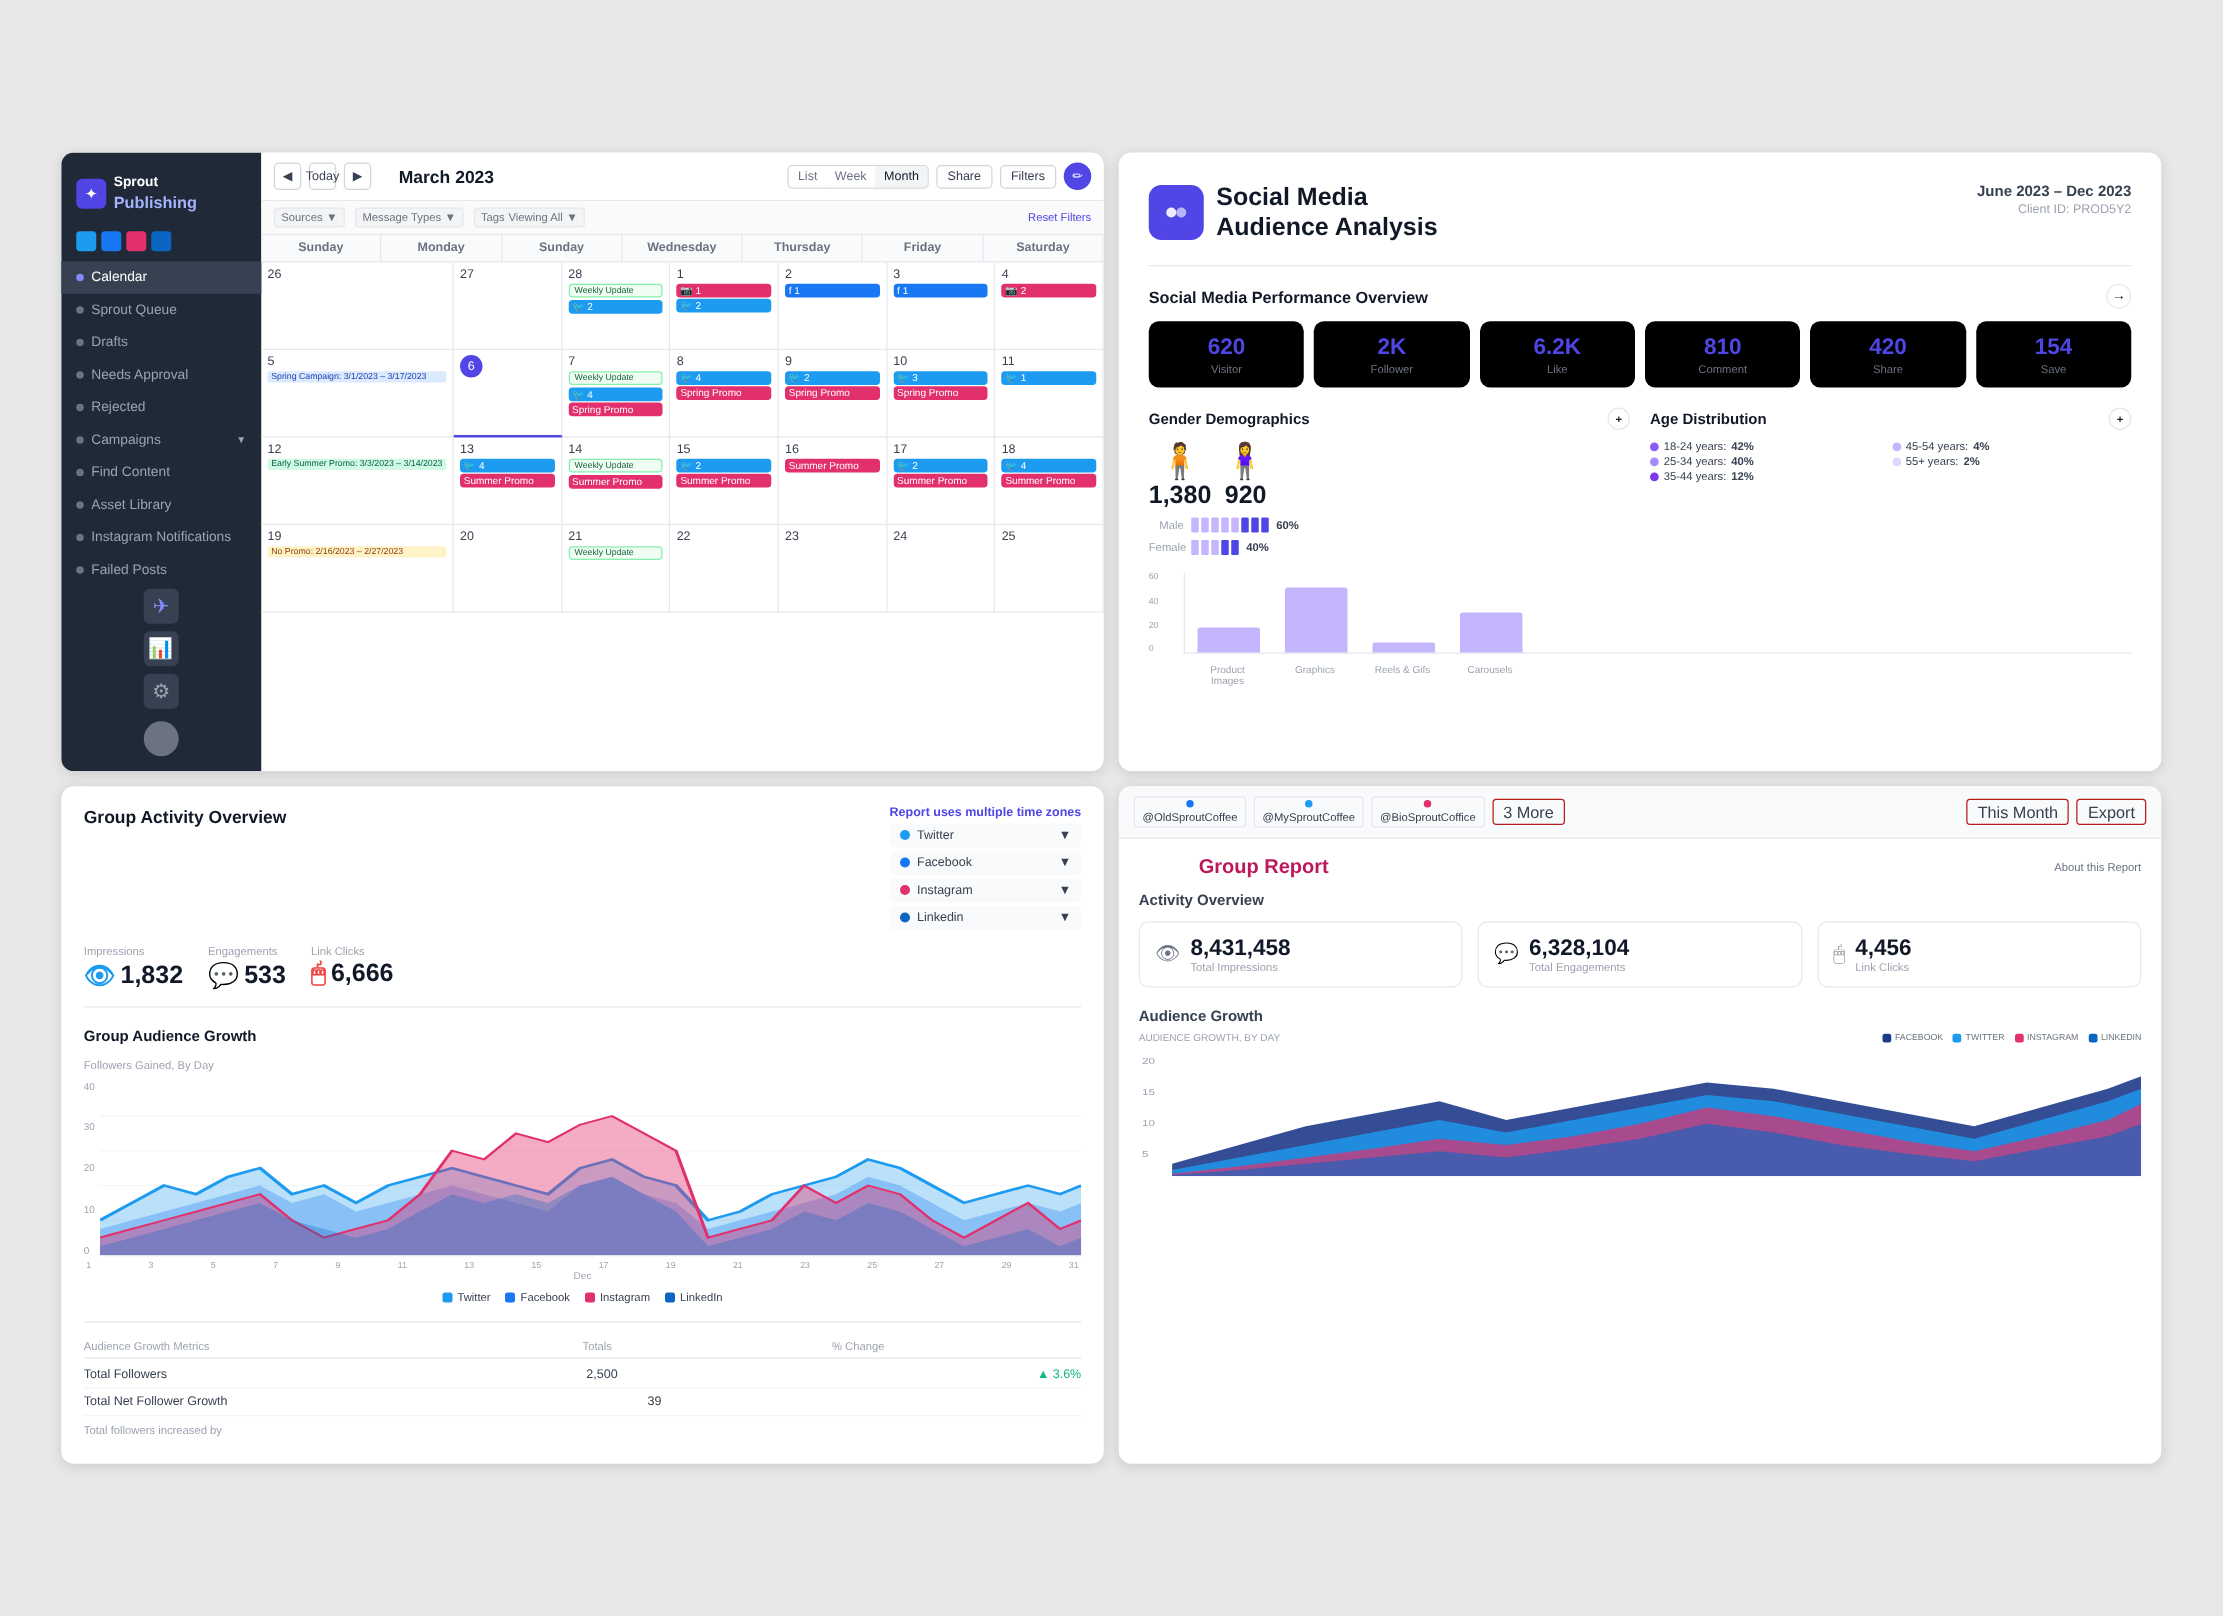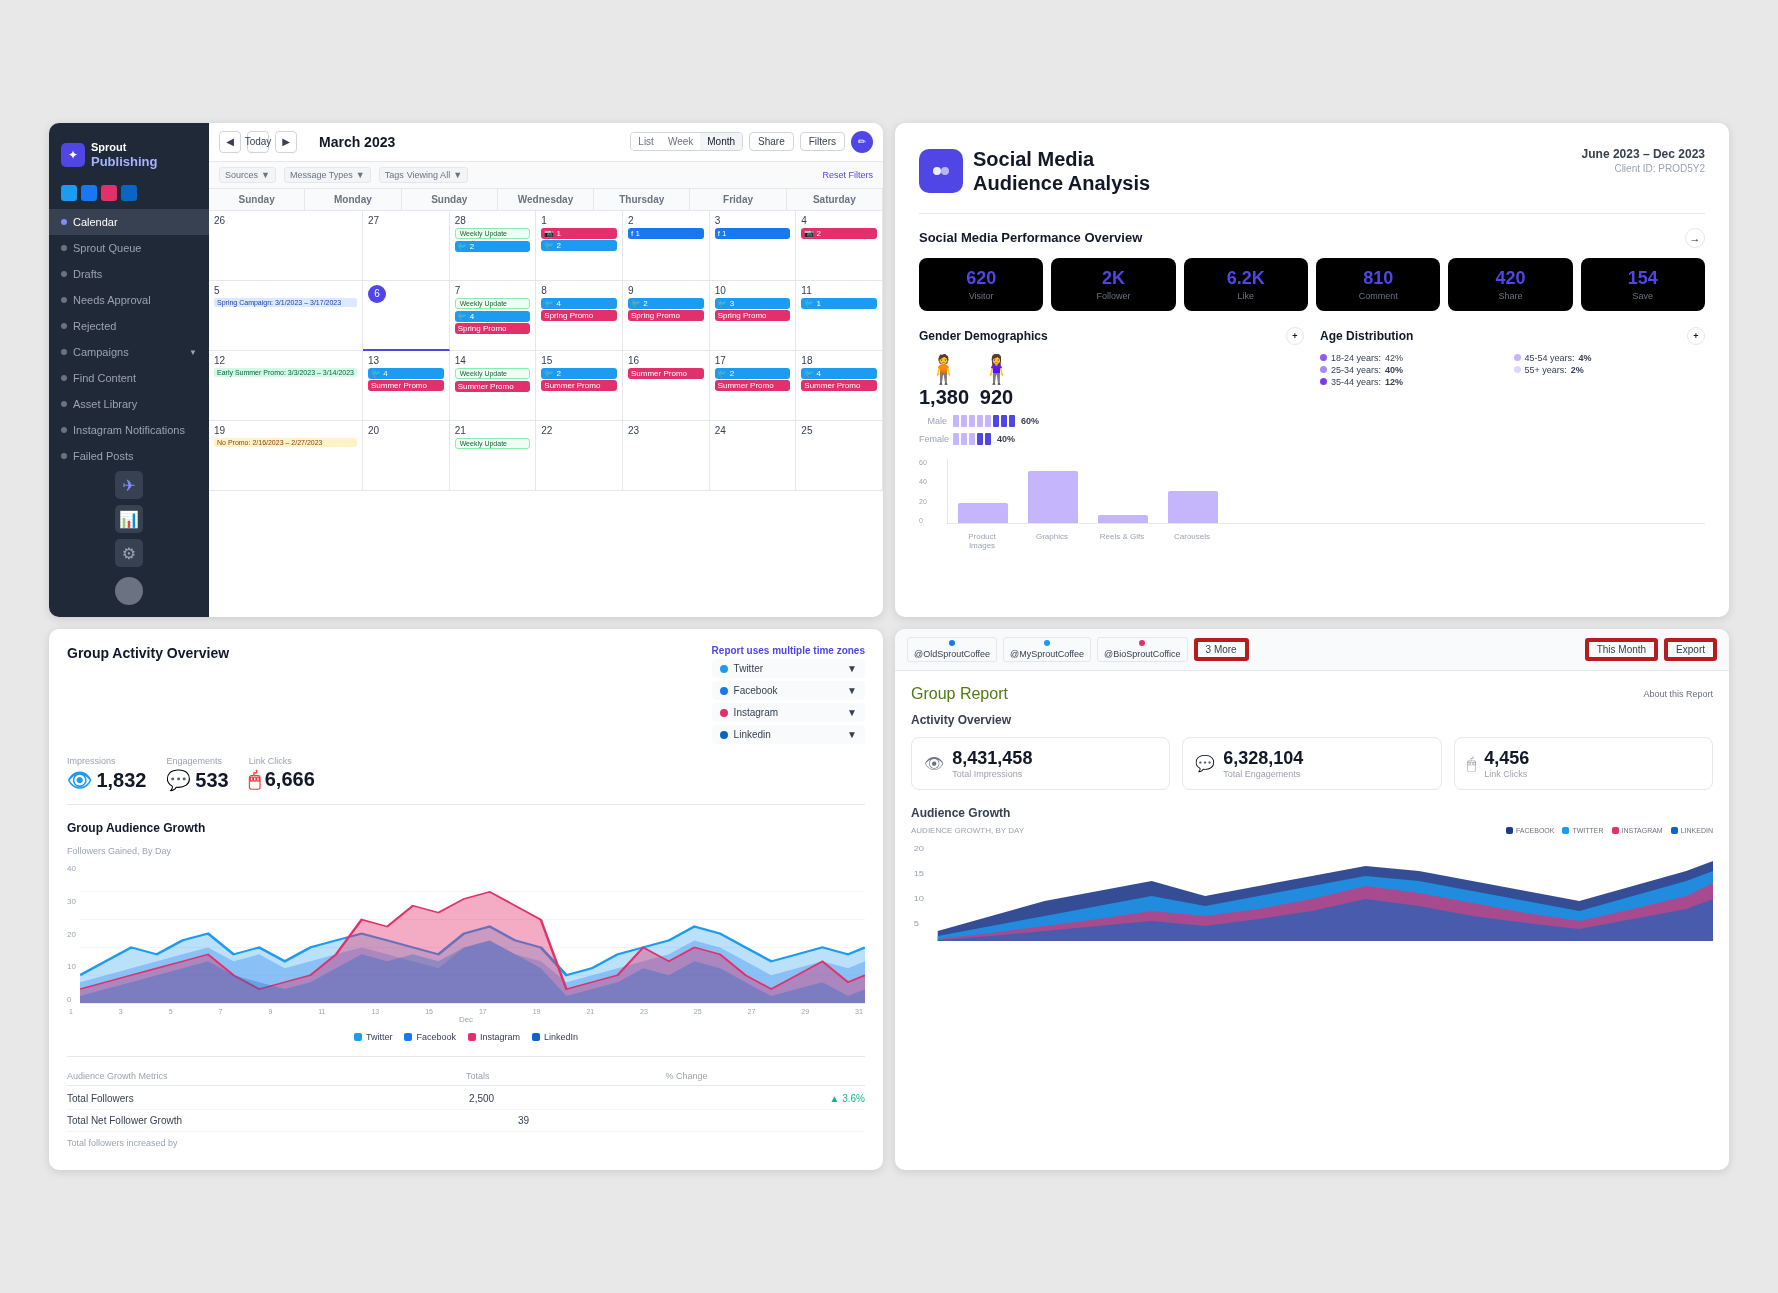--- a/index.html
+++ b/index.html
@@ -645,38 +645,39 @@
       color: #374151;
       flex-direction: column;
     }
     .platform-dot {
       width: 6px;
       height: 6px;
       border-radius: 50%;
     }
     .report-filter {
       padding: 2px 8px;
-      border: 4px solid #b91c1c;
+      border: 1px solid #b91c1c;
       border-radius: 3px;
-      font-size: 10px;
+      font-size: 13px;
       color: #374151;
     }
     .report-content {
       padding: 14px 16px;
     }
     .report-header-row {
       display: flex;
       justify-content: space-between;
       align-items: center;
       margin-bottom: 10px;
     }
     .report-main-title {
       font-size: 16px;
-      font-weight: 400;
-      color: #4d7c0f;
+      font-weight: 700;
+      color: #be185d;
+      margin-left: 48px;
     }
     .about-link {
       font-size: 9px;
       color: #6b7280;
       cursor: pointer;
     }
     .activity-title {
       font-size: 12px;
       font-weight: 600;
       color: #374151;
@@ -1095,21 +1096,21 @@
 
       <div>
         <div class="demo-section-title">
           <span>Age Distribution</span>
           <span style="width:18px;height:18px;border:1px solid #e5e7eb;border-radius:50%;display:flex;align-items:center;justify-content:center;font-size:9px;cursor:pointer;">+</span>
         </div>
         <div class="age-list">
           <div class="age-item">
             <div class="age-dot" style="background:#8b5cf6;"></div>
             <span>18-24 years:</span>
-            <span style="font-weight:400;">42%</span>
+            <span style="font-weight:700;">42%</span>
           </div>
           <div class="age-item">
             <div class="age-dot" style="background:#c4b5fd;"></div>
             <span>45-54 years:</span>
             <span style="font-weight:600;">4%</span>
           </div>
           <div class="age-item">
             <div class="age-dot" style="background:#a78bfa;"></div>
             <span>25-34 years:</span>
             <span style="font-weight:600;">40%</span>

